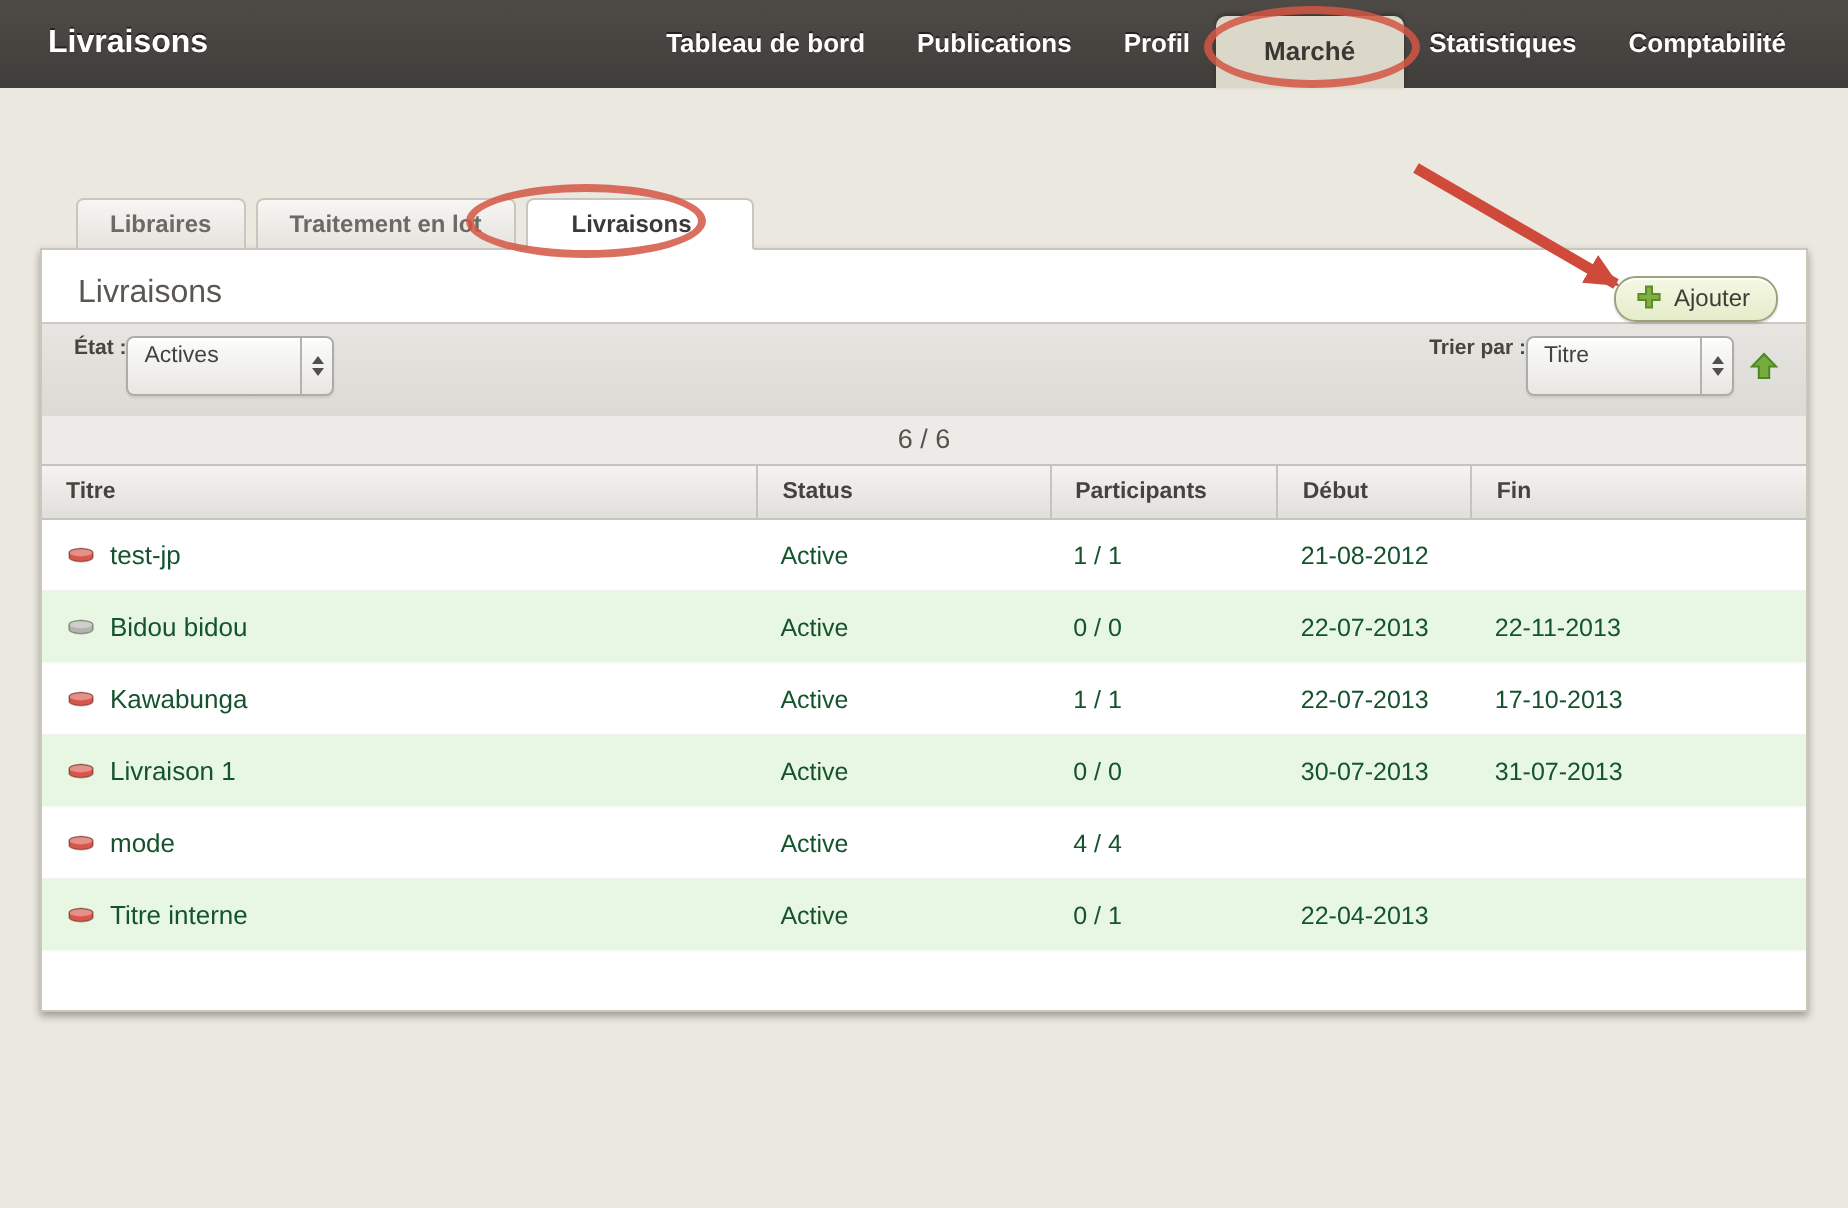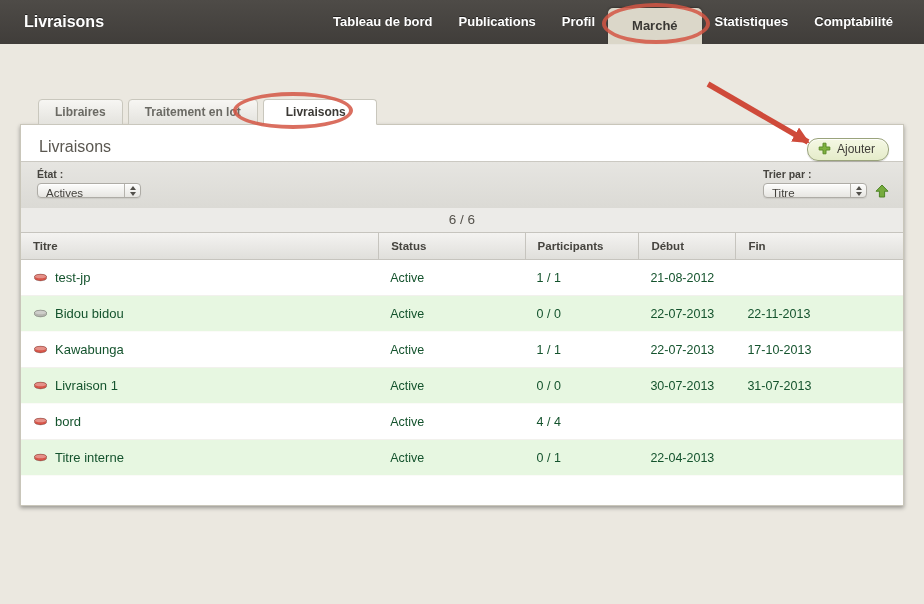--- a/index.html
+++ b/index.html
@@ -76,25 +76,25 @@
     font-size:11.5px; color:#6e6a62;
     white-space:nowrap;
   }
   
   .filterbar {
     border-top:1px solid #cbc9c2;
     background:linear-gradient(#e6e5e1,#dbdad5);
     padding:6px 14px 10px 16px;
     display:flex; justify-content:space-between; align-items:flex-start;
   }
-  .filter-group { display:flex; flex-direction:column; }
+  .filter-group { display:flex; }
   .filter-label { font-size:10.5px; font-weight:bold; color:#46443f; margin-bottom:3px; }
   .filter-line { display:flex; align-items:center; gap:8px; }
   .select {
-    display:inline-flex; align-items:stretch; height:15px; cursor:pointer;
+    display:inline-flex; align-items:stretch; height:30px; cursor:pointer;
     background:linear-gradient(#fdfdfc,#e7e6e2);
     border:1px solid #aeaca6; border-radius:4px;
     box-shadow:inset 0 1px 0 #fff, 0 1px 1px rgba(0,0,0,.08);
     overflow:hidden;
   }
   .select-value {
     font-size:11.5px; color:#45433e; padding:0 8px; line-height:19px; width:86px;
   }
   .select-stepper {
     width:16px; border-left:1px solid #b5b3ad;
@@ -283,21 +283,21 @@
     </div>
 
     <div class="trow">
       <div class="cell c-titre titre-cell">
         <span class="book-icon red">
           <svg width="15" height="11" viewBox="0 0 15 11">
               <path d="M1.5 4.3 Q1.5 2.5 7.5 2.1 Q13.5 2.5 13.5 4.3 L13.5 6.6 Q13.5 8.5 7.5 8.9 Q1.5 8.5 1.5 6.6 Z" fill="currentColor" stroke="rgba(0,0,0,.3)" stroke-width="0.8"></path>
               <ellipse cx="7.5" cy="4.4" rx="5.6" ry="1.8" fill="#fff" opacity="0.35"></ellipse>
             </svg>
         </span>
-        <span>bord</span>
+        <span>mode</span>
       </div>
       <div class="cell c-status">Active</div>
       <div class="cell c-part">4 / 4</div>
       <div class="cell c-debut"></div>
       <div class="cell c-fin"></div>
     </div>
 
     <div class="trow">
       <div class="cell c-titre titre-cell">
         <span class="book-icon red">

